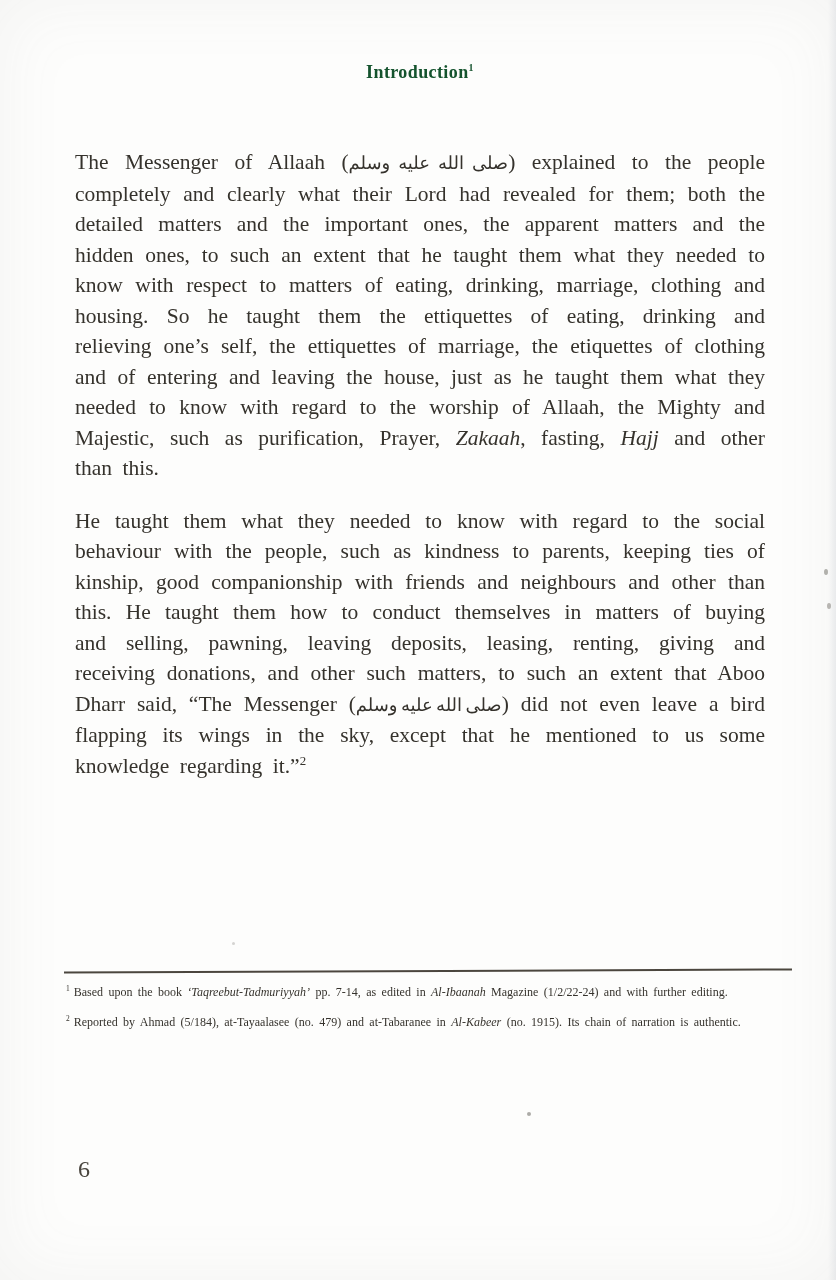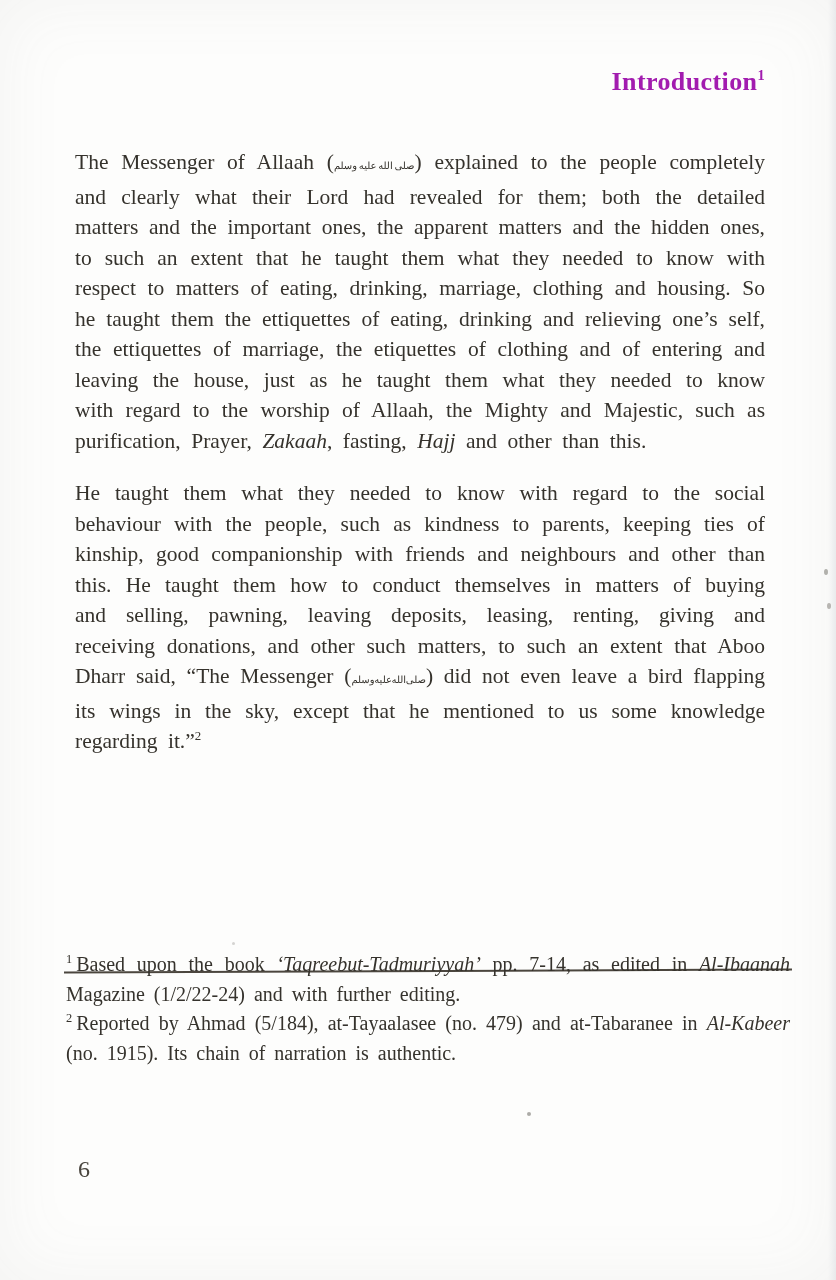--- a/index.html
+++ b/index.html
@@ -22,70 +22,70 @@
     position: absolute;
     right: 0; top: 0;
     width: 8px; height: 1280px;
     background: linear-gradient(to right, rgba(190,195,205,0), rgba(190,195,205,0.25));
   }
   .title {
     position: absolute;
     top: 50px;
     left: 75px;
     width: 690px;
-    text-align: right;
-    font-size: 26px;
+    text-align: center;
+    font-size: 18px;
     font-weight: bold;
     letter-spacing: 0.4px;
-    color: #a21caf;
+    color: #14532d;
   }
   .title sup {
     font-size: 0.55em;
     line-height: 0;
     vertical-align: super;
   }
   .body-text {
     position: absolute;
     top: 147px;
     left: 75px;
     width: 690px;
     font-size: 21.5px;
     line-height: 30.5px;
     text-align: justify;
     word-spacing: 0.24em;
   }
   .body-text p { margin: 0; }
   .body-text p + p { margin-top: 22px; }
   .hon-ar {
-    font-family: Liberation Serif, serif;
-    font-size: 10px;
+    font-family: Liberation Sans, sans-serif;
+    font-size: 18px;
     word-spacing: -3px;
     letter-spacing: -1px;
     white-space: nowrap;
   }
   sup.fn-ref {
     font-size: 0.6em;
     line-height: 0;
     vertical-align: super;
   }
   .fn-rule {
     position: absolute;
     top: 970px;
     left: 64px;
     width: 728px;
     height: 2px;
     background: #4b463e;
     transform: rotate(-0.25deg);
   }
   .footnotes {
     position: absolute;
-    top: 950px;
+    top: 978px;
     left: 66px;
     width: 724px;
-    font-size: 20px;
+    font-size: 12px;
     line-height: 29.5px;
     text-align: justify;
     word-spacing: 0.2em;
   }
   .footnotes p { margin: 0; }
   sup.fn-marker {
     font-size: 0.62em;
     line-height: 0;
     vertical-align: super;
     padding-right: 4px;

